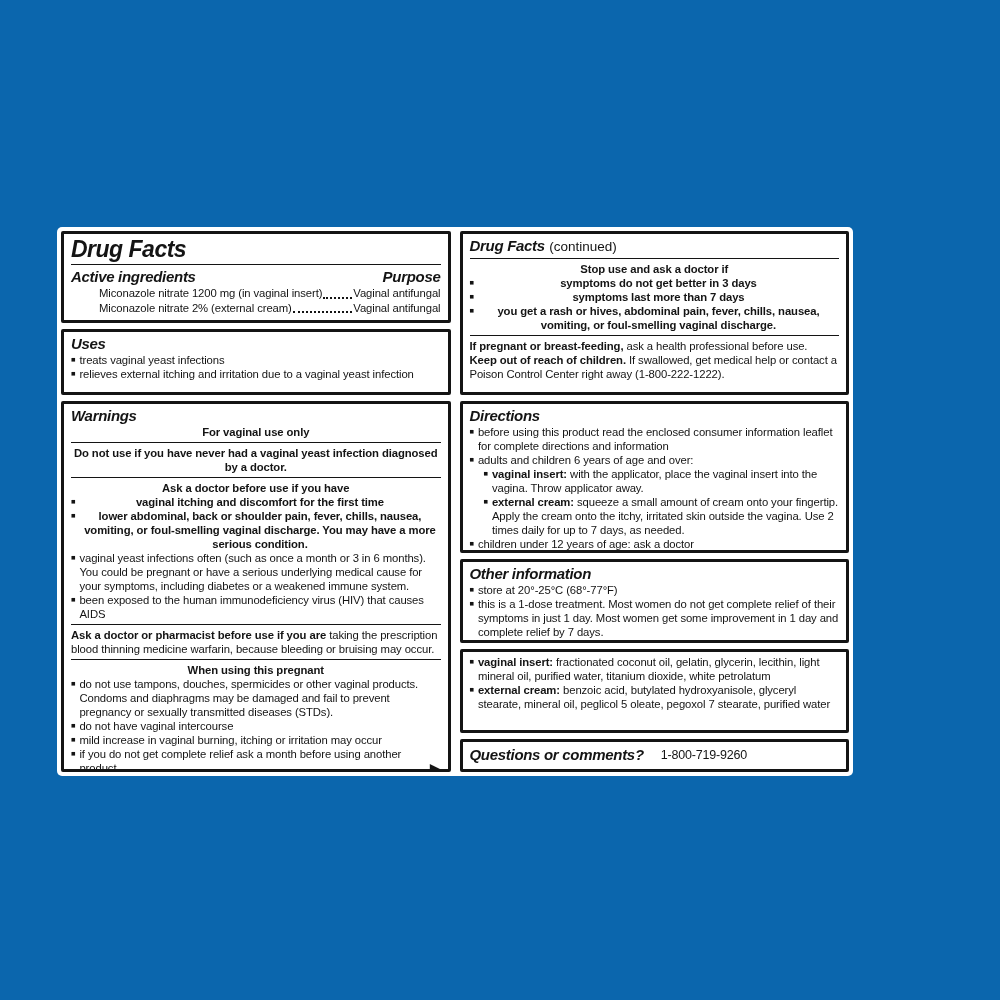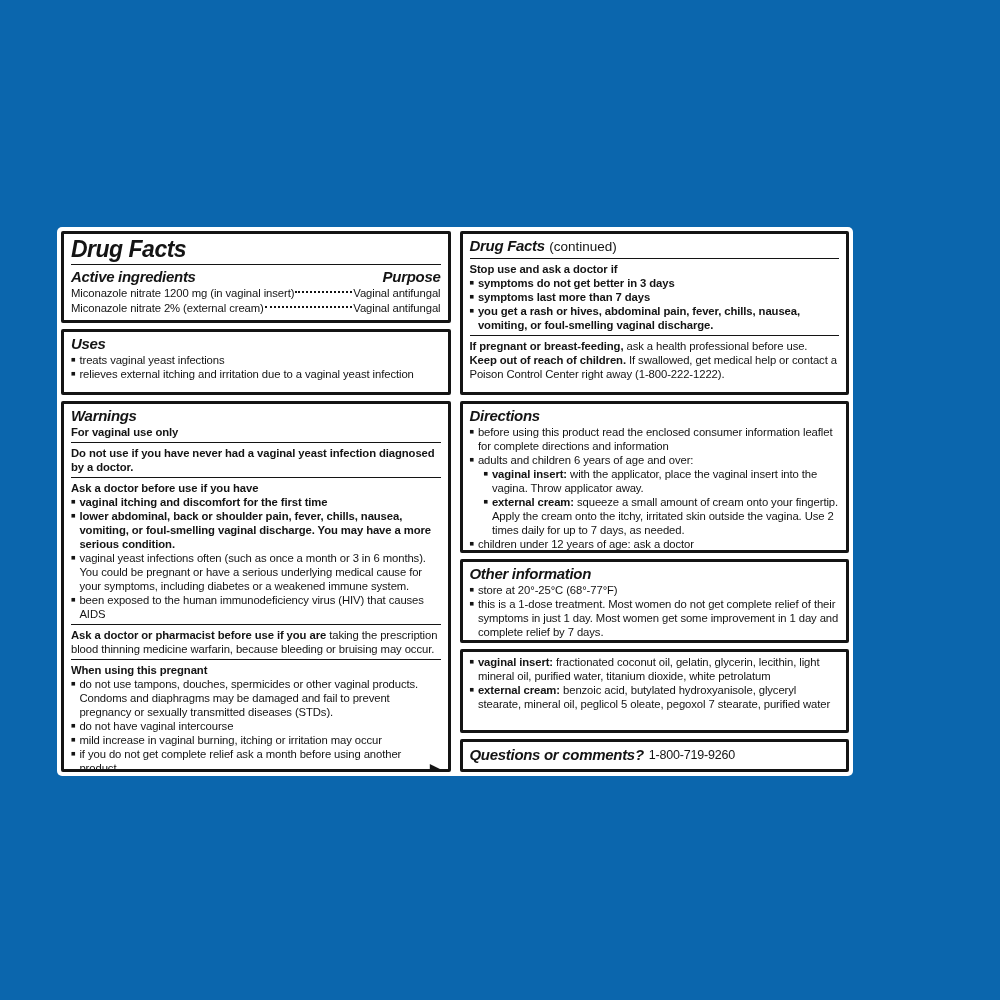--- a/index.html
+++ b/index.html
@@ -19,34 +19,34 @@
   .grow { flex:1; }
 
   .title { font-style:italic; font-weight:bold; font-size:23px; letter-spacing:-0.5px; line-height:1.08; }
   .title-sm { font-style:italic; font-weight:bold; font-size:15px; letter-spacing:-0.3px; }
   .cont { font-size:13.5px; font-weight:normal; font-style:normal; }
   .h { font-style:italic; font-weight:bold; font-size:15px; letter-spacing:-0.3px; line-height:1.15; margin-bottom:1px; }
   .rule { border-top:1.5px solid #141414; margin:3px 0; }
   .rule-thin { border-top:1.2px solid #141414; margin:2px 0 3px 0; }
 
   .txt { font-size:11.3px; line-height:1.24; letter-spacing:-0.1px; }
-  .b { font-weight:bold; }
+  .b { font-weight:bold;text-align:center; }
 
   .head-row { display:flex; justify-content:space-between; align-items:baseline; }
 
-  .dotrow { display:flex; align-items:center; font-size:11.3px; line-height:1.28; letter-spacing:-0.1px; }
+  .dotrow { display:flex; align-items:flex-end; font-size:11.3px; line-height:1.28; letter-spacing:-0.1px;margin-left:28px; }
   .leader { flex:1; border-bottom:2px dotted #141414; margin:0 1px 2px 1px; min-width:10px; }
 
   .bul { display:flex; font-size:11.3px; line-height:1.24; letter-spacing:-0.1px; }
   .bul .sq { font-size:7.5px; line-height:1; margin:3px 4px 0 0; flex:none; }
   .bul .bt { flex:1; }
   .sub { margin-left:14px; }
   .arrow { font-size:14px; line-height:1; margin-left:6px; align-self:flex-end; flex:none; }
 
-  .qrow { display:flex; align-items:center; gap:5px; padding-top:1px;text-align:right; }
+  .qrow { display:flex; align-items:center; gap:17px; padding-top:1px;text-align:right; }
   .phone { font-weight:normal; font-size:12.5px; letter-spacing:-0.2px; }
 </style>
 </head>
 <body>
 
 <div class="stage">
   <div class="panel">
 
     <div class="col">
 

